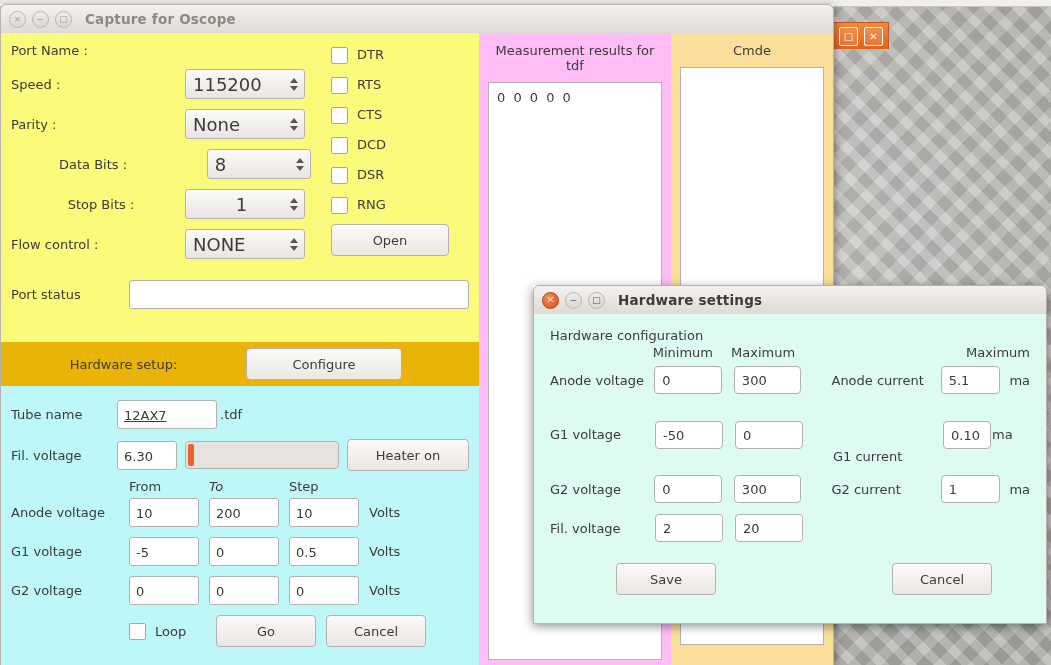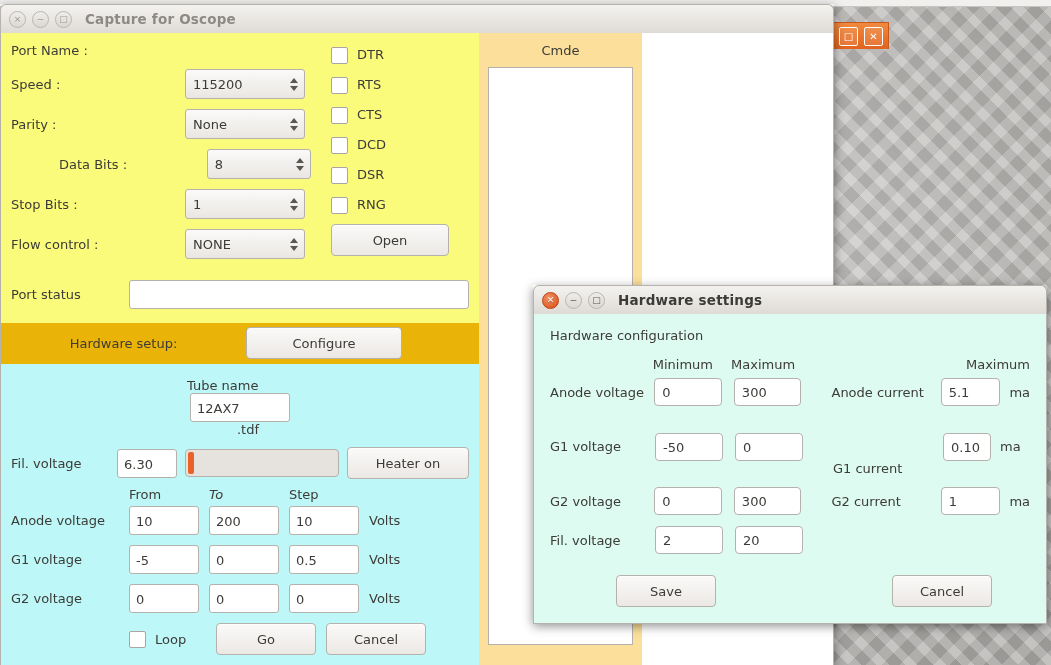--- a/index.html
+++ b/index.html
@@ -53,21 +53,21 @@
   .row{display:flex;align-items:center;margin-bottom:9px;}
   .lbl{white-space:nowrap;}
   .txt{
     background:#fff;border:1px solid #b5b1ac;border-radius:3px;
     height:28px;line-height:28px;padding:0 6px;box-sizing:border-box;
     font-size:13px;color:#3c3b37;
   }
   .spin{
     background:linear-gradient(to bottom,#fbfaf9,#e9e6e2);
     border:1px solid #b5b1ac;border-radius:3px;height:30px;box-sizing:border-box;
-    display:flex;align-items:center;padding:0 4px 0 7px;font-size:13px;
+    display:flex;align-items:center;padding:0 4px 0 7px;font-size:18px;
   }
   .spin .v{flex:1;}
   .arrows{display:flex;flex-direction:column;gap:3px;margin-right:2px;}
   .ar{width:0;height:0;border-left:4px solid transparent;border-right:4px solid transparent;}
   .ar.up{border-bottom:5px solid #5a5750;}
   .ar.dn{border-top:5px solid #5a5750;}
   .btn{
     background:linear-gradient(to bottom,#fbfaf9,#ebe8e4);
     border:1px solid #b5b1ac;border-radius:4px;
     height:30px;padding:0 14px;font-size:13px;color:#3c3b37;
@@ -103,21 +103,21 @@
   .ritem:before{content:"";position:absolute;left:-10px;top:5px;
          border-top:10px solid transparent;border-bottom:10px solid transparent;
          border-left:13px solid #9d9a95;}
 
   
   #dlg{left:533px;top:285px;width:514px;height:338px;}
   #dlgbody{background:#ddfbf1;border:1px solid #b6b2ad;border-top:none;
            width:514px;height:310px;box-sizing:border-box;padding:14px 16px;position:relative;}
   #dlg .dtxt{background:#fff;border:1px solid #b5b1ac;border-radius:4px;height:28px;
              line-height:28px;padding:0 7px;box-sizing:border-box;font-size:13px;}
-  .hdrrow{display:flex;font-size:13px;margin:14px 0 6px 0;}
+  .hdrrow{display:flex;font-size:13px;margin:2px 0 6px 0;}
   .grow{display:flex;align-items:center;margin-bottom:11px;}
 </style>
 </head>
 <body>
 
 <div id="desktop"></div>
 <div id="topstrip"></div>
 
 <div id="cmdebar">
   <div class="obtn">□</div>
@@ -183,21 +183,21 @@
             <div class="row" style="margin-bottom:10px;">
               <div class="lbl" style="width:180px;margin-left:48px;">Data Bits :</div>
               <div class="spin" style="width:120px;margin-left:-6px;">
                 <span class="v">8</span>
                 <span class="arrows">
                     <i class="ar up"></i>
                     <i class="ar dn"></i>
                   </span>
               </div>
             </div>
-            <div class="row" style="margin-bottom:10px;">
+            <div class="row" style="margin-bottom:10px;text-align:center;">
               <div class="lbl" style="width:180px;">Stop Bits :</div>
               <div class="spin" style="width:120px;margin-left:-6px;">
                 <span class="v">1</span>
                 <span class="arrows">
                     <i class="ar up"></i>
                     <i class="ar dn"></i>
                   </span>
               </div>
             </div>
             <div class="row" style="">
@@ -246,24 +246,24 @@
           <div class="txt" style="width:345px;height:29px;line-height:29px;"></div>
         </div>
       </div>
 
       <div class="panel-green">
         <div style="width:245px;text-align:center;">Hardware setup:</div>
         <div class="btn" style="width:126px;">Configure</div>
       </div>
 
       <div class="panel-cyan">
-        <div class="row" style="margin-bottom:10px;margin-top:4px;flex-direction:column;">
+        <div class="row" style="margin-bottom:10px;margin-top:4px;">
           <div class="lbl" style="width:106px;">Tube name</div>
-          <div class="txt" style="width:100px;height:29px;line-height:29px;">12AX7</div>
-          <div style="margin-left:16px;">.tdf</div>
+          <div class="txt" style="width:100px;height:29px;line-height:29px;text-decoration:underline;">12AX7</div>
+          <div style="margin-left:3px;">.tdf</div>
         </div>
         <div class="row" style="margin-bottom:8px;">
           <div class="lbl" style="width:106px;">Fil. voltage</div>
           <div class="txt" style="width:60px;height:29px;line-height:29px;">6.30</div>
           <div class="progress" style="margin:0 8px;max-width:175px;">
               <i></i>
             </div>
           <div class="btn" style="width:92px;">Heater on</div>
         </div>
         <div class="row" style="margin-bottom:4px;">
@@ -298,20 +298,24 @@
         <div class="row" style="margin-bottom:0;">
           <div style="width:118px;"></div>
           <span class="cb"></span>
           <span style="margin-left:9px;width:61px;">Loop</span>
           <div class="btn" style="width:70px;margin-right:10px;">Go</div>
           <div class="btn" style="width:70px;">Cancel</div>
         </div>
       </div>
     </div>
 
+    <div class="panel-pink">
+      <div class="ttl-center" style="margin-bottom:9px;">Measurement results for tdf</div>
+      <div class="listbox" style="height:578px;">0 0 0 0 0</div>
+    </div>
 
     <div class="panel-orange">
       <div class="ttl-center" style="margin-bottom:9px;">Cmde</div>
       <div class="listbox" style="height:578px;"></div>
     </div>
   </div>
 </div>
 
 <div class="win" id="dlg">
   <div class="titlebar">
@@ -338,21 +342,21 @@
       <div style="width:110px;">Anode current</div>
       <div class="dtxt" style="width:60px;margin-right:9px;">5.1</div>
       <div>ma</div>
     </div>
 
     <div class="grow">
       <div style="width:105px;">G1 voltage</div>
       <div class="dtxt" style="width:68px;margin-right:12px;">-50</div>
       <div class="dtxt" style="width:68px;margin-right:30px;">0</div>
       <div style="width:110px;margin-top:44px;">G1 current</div>
-      <div class="dtxt" style="width:48px;margin-right:9px;">0.10</div>
+      <div class="dtxt" style="width:48px;margin-right:1px;">0.10</div>
       <div>ma</div>
     </div>
 
     <div class="grow">
       <div style="width:105px;">G2 voltage</div>
       <div class="dtxt" style="width:68px;margin-right:12px;">0</div>
       <div class="dtxt" style="width:68px;margin-right:30px;">300</div>
       <div style="width:110px;">G2 current</div>
       <div class="dtxt" style="width:60px;margin-right:9px;">1</div>
       <div>ma</div>

